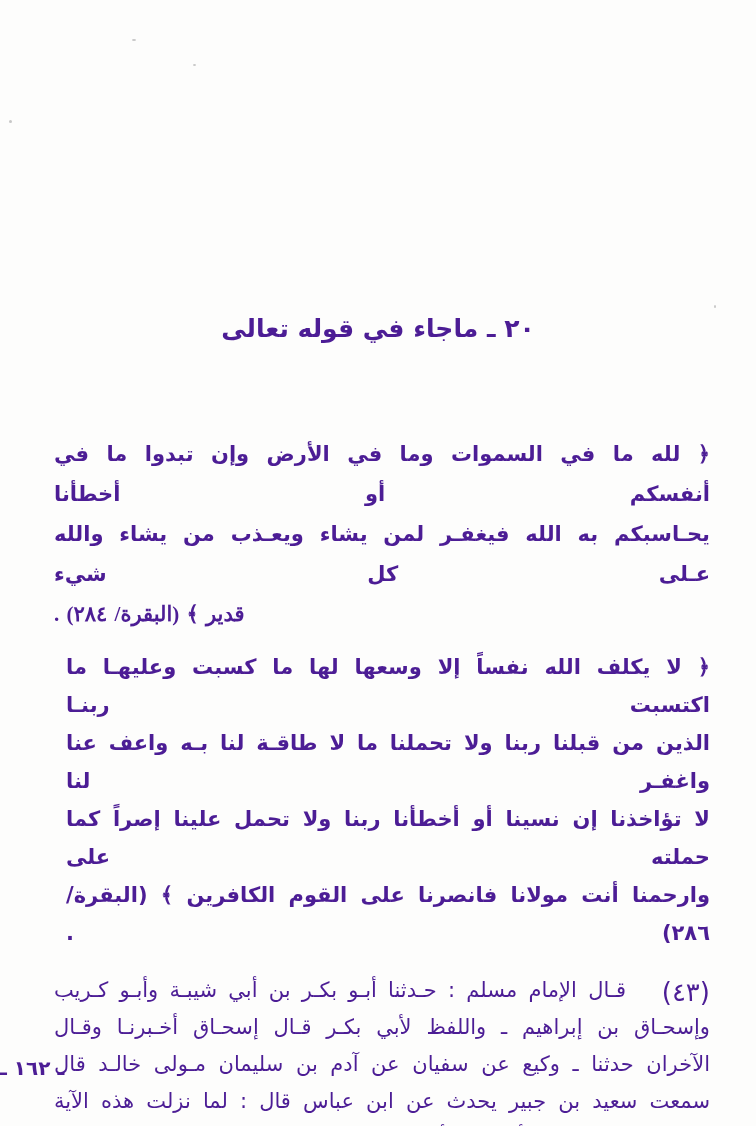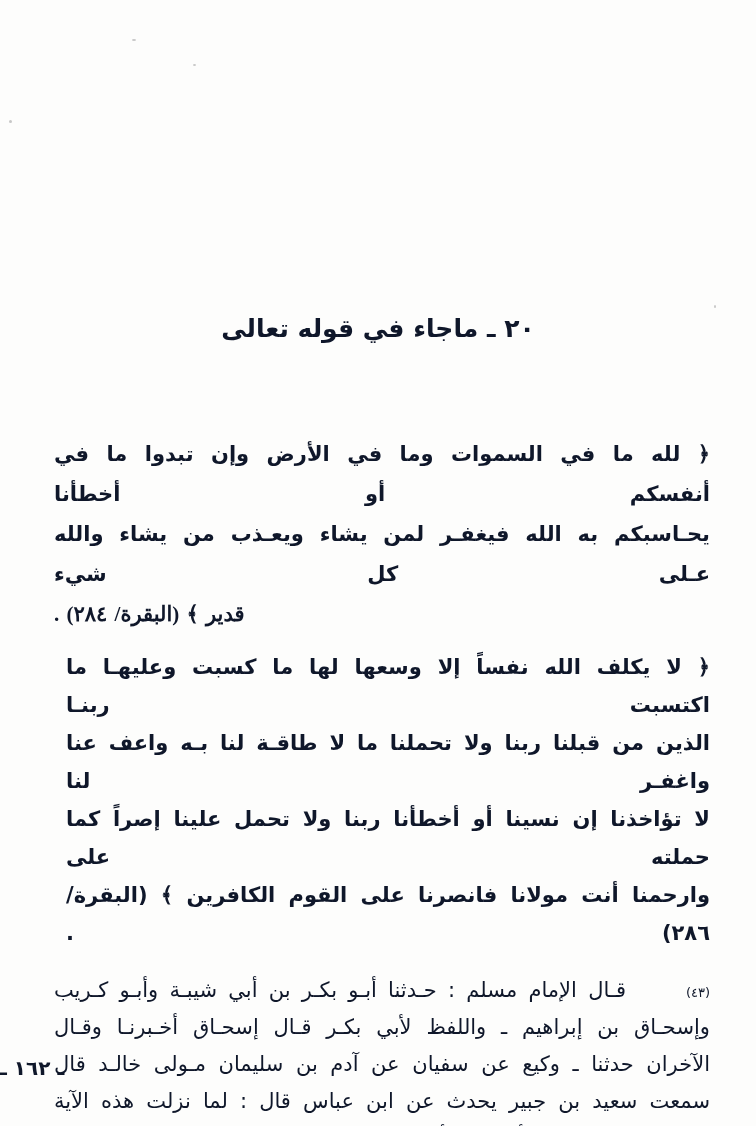--- a/index.html
+++ b/index.html
@@ -2,21 +2,21 @@
 <html lang="ar" dir="rtl"><head>
 <meta charset="utf-8">
 <style>
   html, body { margin: 0; padding: 0; }
   .page {
     position: relative;
     width: 756px;
     height: 1126px;
     background: #fdfdfc;
     font-family: "DejaVu Sans", sans-serif;
-    color: #0f172a;
+    color: #4c1d95;
     overflow: hidden;
     direction: rtl;
   }
   .chapter-title {
     position: absolute;
     top: 297px;
     left: 0;
     width: 100%;
     text-align: center;
     font-size: 25px;
@@ -42,21 +42,21 @@
     margin-top: 20px;
     font-weight: normal;
     font-size: 21px;
     line-height: 37px;
     word-spacing: 1px;
   }
   .hadith-number {
     position: absolute;
     top: 2px;
     right: 0;
-    font-size: 13px;
+    font-size: 26px;
     font-weight: normal;
   }
   .jline {                       
     text-align: justify;
     text-align-last: justify;
   }
   .sline {                       
     text-align: left;
     font-family: Liberation Serif, serif;
   }

